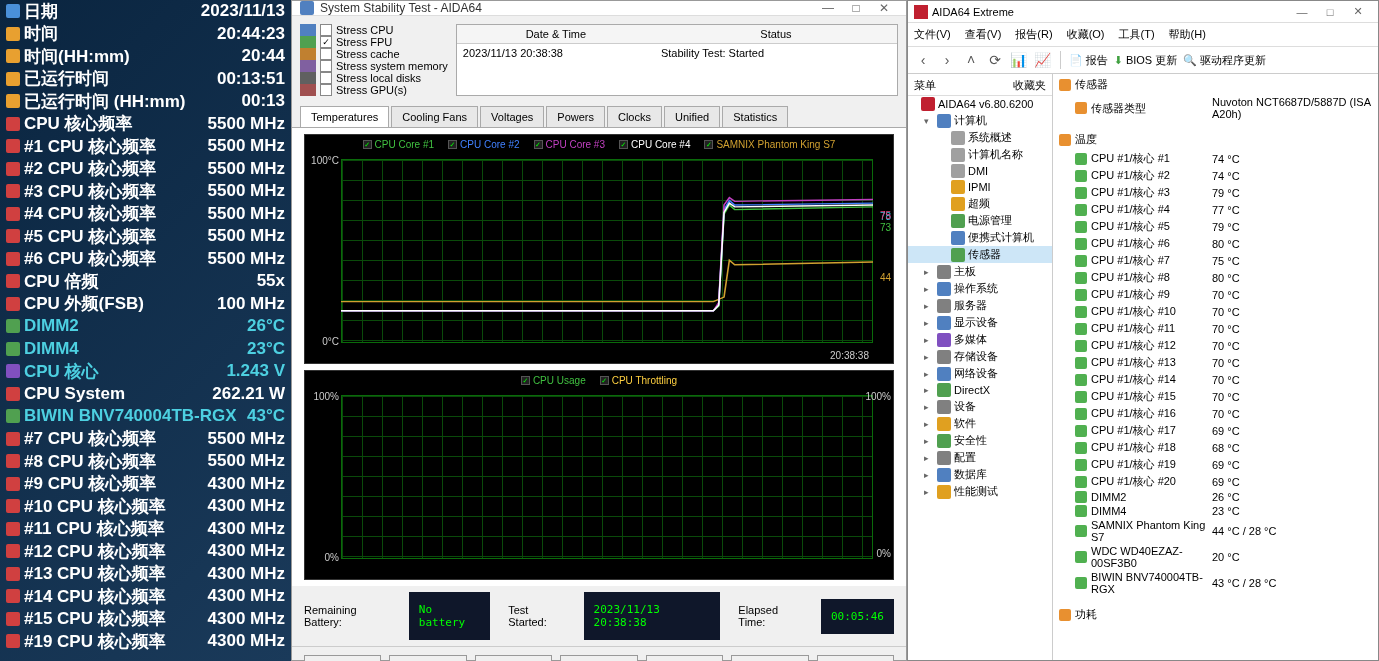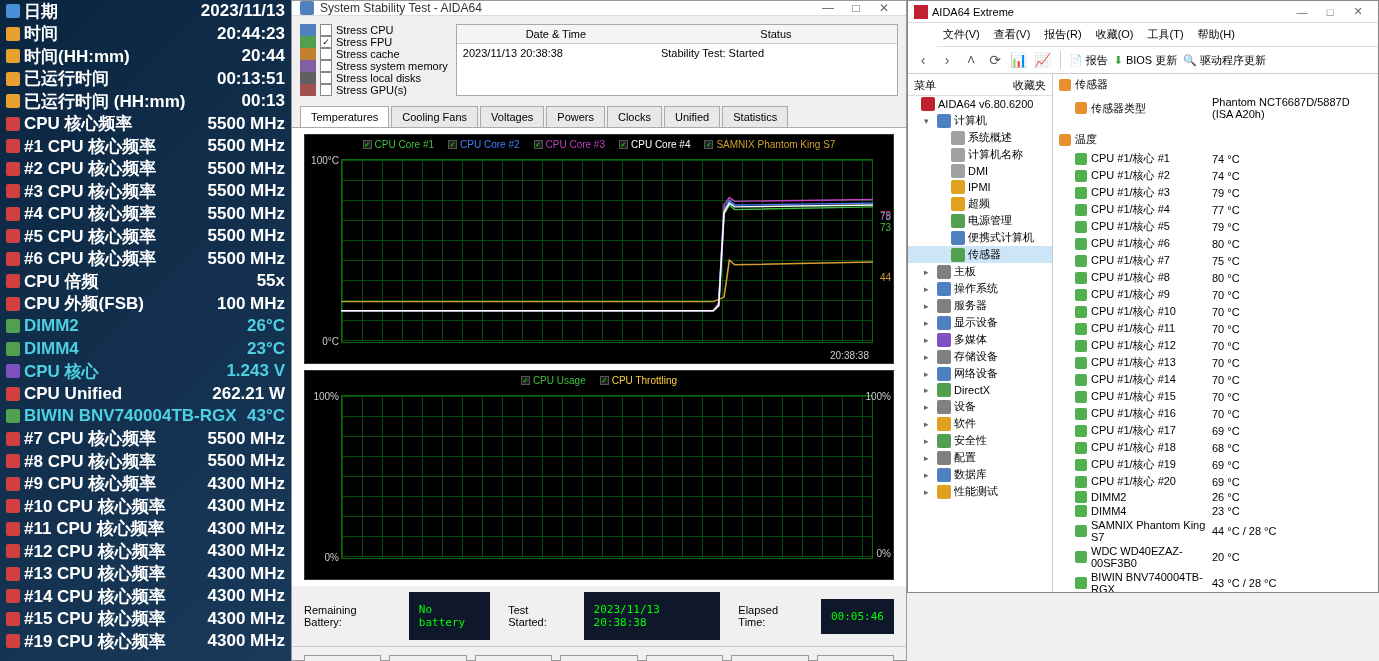--- a/index.html
+++ b/index.html
@@ -58,25 +58,25 @@
 .trace { position: absolute; top: 24px; left: 36px; right: 20px; bottom: 20px; overflow: hidden; }
 .trace svg { width: 100%; height: 100%; }
 .chart-mark { position: absolute; right: 2px; font-size: 10px; }
 
 .bottom-status { display: flex; align-items: center; gap: 18px; padding: 6px 12px; font-size: 11px; }
 .status-box { background: #0f172a; color: #0f0; padding: 11px 10px; font-family: monospace; font-size: 11px; }
 .btn-row { display: flex; gap: 8px; padding: 8px 12px; justify-content: space-between; border-top: 1px solid #ccc; }
 .btn { flex: 1; padding: 4px 0; background: #f0f0f0; border: 1px solid #999; font-size: 11px; cursor: pointer; text-align: center; }
 
 
-.right-panel { flex: 1; height: 593px; background: #fff; border: 1px solid #888; display: flex; flex-direction: column; }
+.right-panel { flex: 1; height: 661px; background: #fff; border: 1px solid #888; display: flex; flex-direction: column; }
 .aida-title { height: 22px; background: #fff; display: flex; align-items: center; padding: 0 6px; font-size: 11px; border-bottom: 1px solid #ddd; }
 .aida-icon { width: 14px; height: 14px; background: #c02030; margin-right: 4px; display: inline-block; }
 .aida-title .spacer { flex: 1; }
-.menu-bar { display: flex; gap: 2px; padding: 2px 0; font-size: 11px; border-bottom: 1px solid #ddd; margin-left: 29px; }
+.menu-bar { display: flex; gap: 2px; padding: 2px 0; font-size: 11px; border-bottom: 1px solid #ddd; }
 .menu-item { padding: 2px 6px; cursor: pointer; }
 .toolbar { display: flex; align-items: center; gap: 6px; padding: 4px 6px; border-bottom: 1px solid #ccc; font-size: 11px; }
 .tool-icon { width: 18px; height: 18px; display: flex; align-items: center; justify-content: center; cursor: pointer; font-size: 14px; color: #555; }
 .tool-sep { width: 1px; height: 18px; background: #ccc; margin: 0 2px; }
 .tool-txt { display: flex; align-items: center; gap: 3px; cursor: pointer; }
 .aida-body { flex: 1; display: flex; overflow: hidden; }
 .tree { width: 145px; border-right: 1px solid #ccc; overflow-y: auto; font-size: 11px; padding: 2px 0; }
 .tree-hdr { display: flex; padding: 2px 6px; border-bottom: 1px solid #ddd; font-size: 11px; }
 .tree-hdr div:first-child { flex: 1; }
 .tree-item { display: flex; align-items: center; gap: 3px; padding: 1px 0; cursor: pointer; }
@@ -224,21 +224,21 @@
     <div class="sensor-row highlight-cyan">
       <div class="sensor-label">
         <span class="sensor-icon si-volt"></span>
         <span>CPU 核心</span>
       </div>
       <div class="sensor-value">1.243 V</div>
     </div>
     <div class="sensor-row">
       <div class="sensor-label">
         <span class="sensor-icon si-cpu"></span>
-        <span>CPU Unified</span>
+        <span>CPU System</span>
       </div>
       <div class="sensor-value">262.21 W</div>
     </div>
     <div class="sensor-row highlight-cyan">
       <div class="sensor-label">
         <span class="sensor-icon si-temp"></span>
         <span>BIWIN BNV740004TB-RGX</span>
       </div>
       <div class="sensor-value">43°C</div>
     </div>
@@ -629,21 +629,21 @@
     <div class="content">
       <div class="content-group">
         <span class="sensor-dot sd-orange"></span>
         <span>传感器</span>
       </div>
       <div class="content-row">
         <div class="c1 indent">
             <span class="sensor-dot sd-orange"></span>
             <span>传感器类型</span>
           </div>
-        <div class="c2">Phantom NCT6687D/5887D  (ISA A20h)</div>
+        <div class="c2">Nuvoton NCT6687D/5887D  (ISA A20h)</div>
       </div>
       <div style="height:8px"></div>
       <div class="content-group">
         <span class="sensor-dot sd-orange"></span>
         <span>温度</span>
       </div>
       <div id="temps-body">
           <div class="content-row">
             <div class="c1 indent">
               <span class="sensor-dot sd-green"></span>

